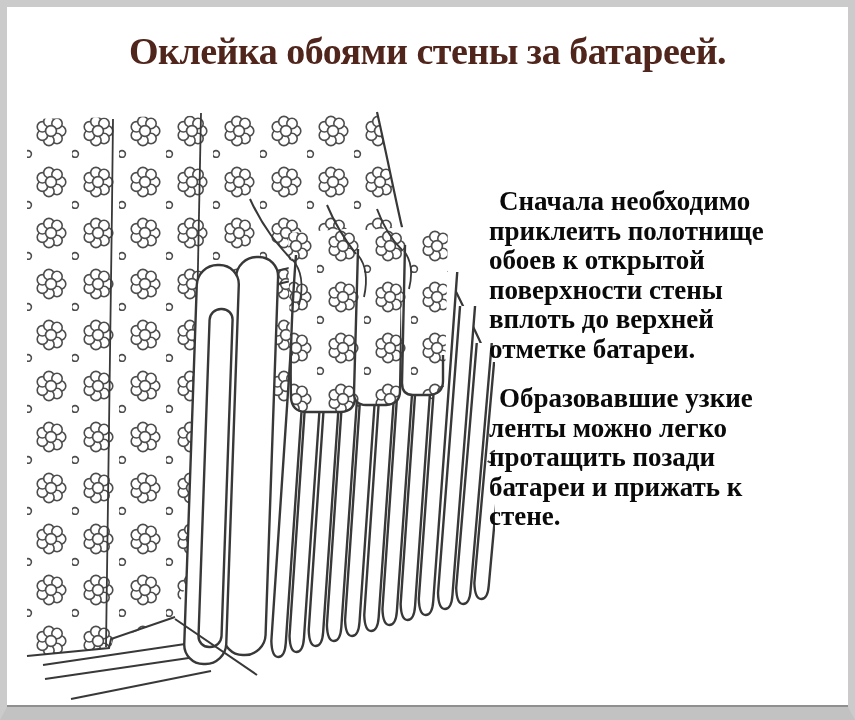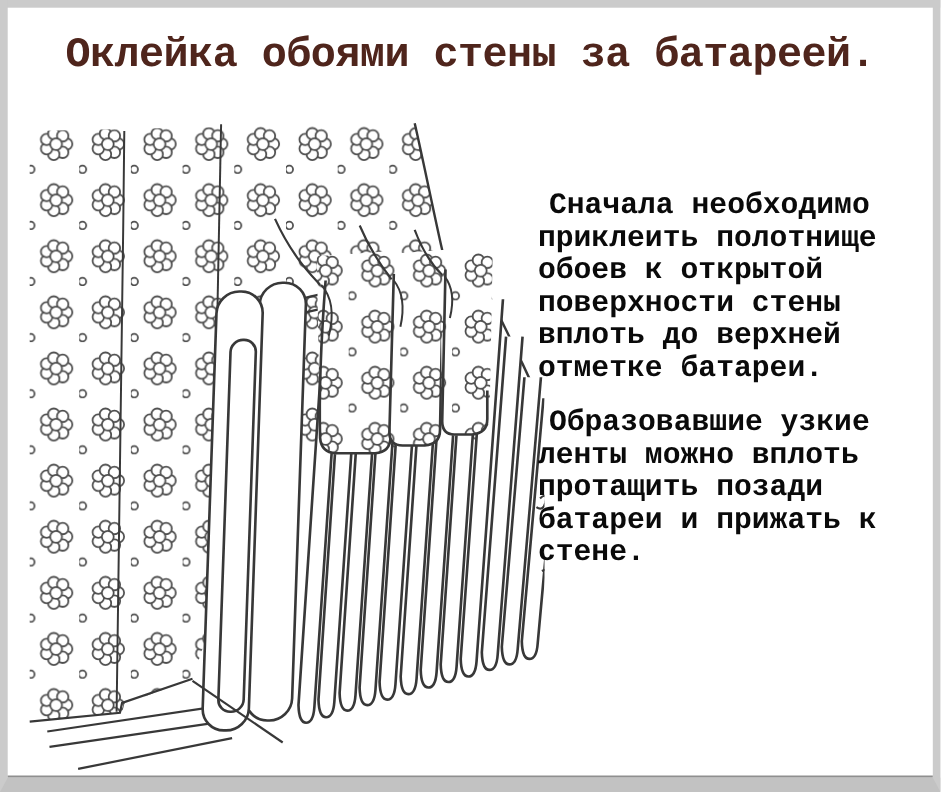--- a/index.html
+++ b/index.html
@@ -1,34 +1,34 @@
 <!DOCTYPE html>
 <html><head>
 <meta charset="utf-8">
 <style>
   html,body{margin:0;padding:0;background:#e9e9e9;}
   .page{
     position:relative;width:855px;height:720px;background:#ffffff;
     box-sizing:border-box;overflow:hidden;
     border-left:7px solid #cbcbcb;border-top:7px solid #cbcbcb;border-right:7px solid #cbcbcb;
     border-bottom:13px solid #c2c2c2;
-    font-family:Liberation Mono, monospace;
+    font-family:Liberation Serif, serif;
   }
   .page::after{
     content:"";position:absolute;left:-7px;right:-7px;bottom:0;height:2px;background:#8f8f8f;
   }
   .title{
     position:absolute;top:22px;left:0;right:0;text-align:center;
     font-weight:bold;font-size:38px;letter-spacing:-0.5px;color:#4f251c;
   }
   .copy{
     position:absolute;left:482px;top:164px;width:366px;
     font-weight:bold;font-size:27px;line-height:29.5px;color:#0a0a0a;
   }
-  .copy p{margin:3px 0 20px 0;white-space:pre-line;text-indent:10px;}
+  .copy p{margin:16px 0 20px 0;white-space:pre-line;text-indent:10px;}
   .illu{position:absolute;left:18px;top:100px;width:470px;height:602px;}
 </style>
 </head>
 <body>
 
 <div class="page">
 
   <div class="title">Оклейка обоями стены за батареей.</div>
 
   <svg class="illu" viewBox="0 0 470 602" role="img" aria-label="Штриховой рисунок: обои в цветочек, нижняя часть полотнища разрезана на ленты, протянутые за батарею отопления">
@@ -132,19 +132,19 @@
   </svg>
 
   <div class="copy">
     <p>Сначала необходимо
 приклеить полотнище
 обоев к открытой
 поверхности стены
 вплоть до верхней
 отметке батареи.</p>
     <p>Образовавшие узкие
-ленты можно вплоть
+ленты можно легко
 протащить позади
 батареи и прижать к
 стене.</p>
   </div>
 
 </div>
 
 </body></html>

